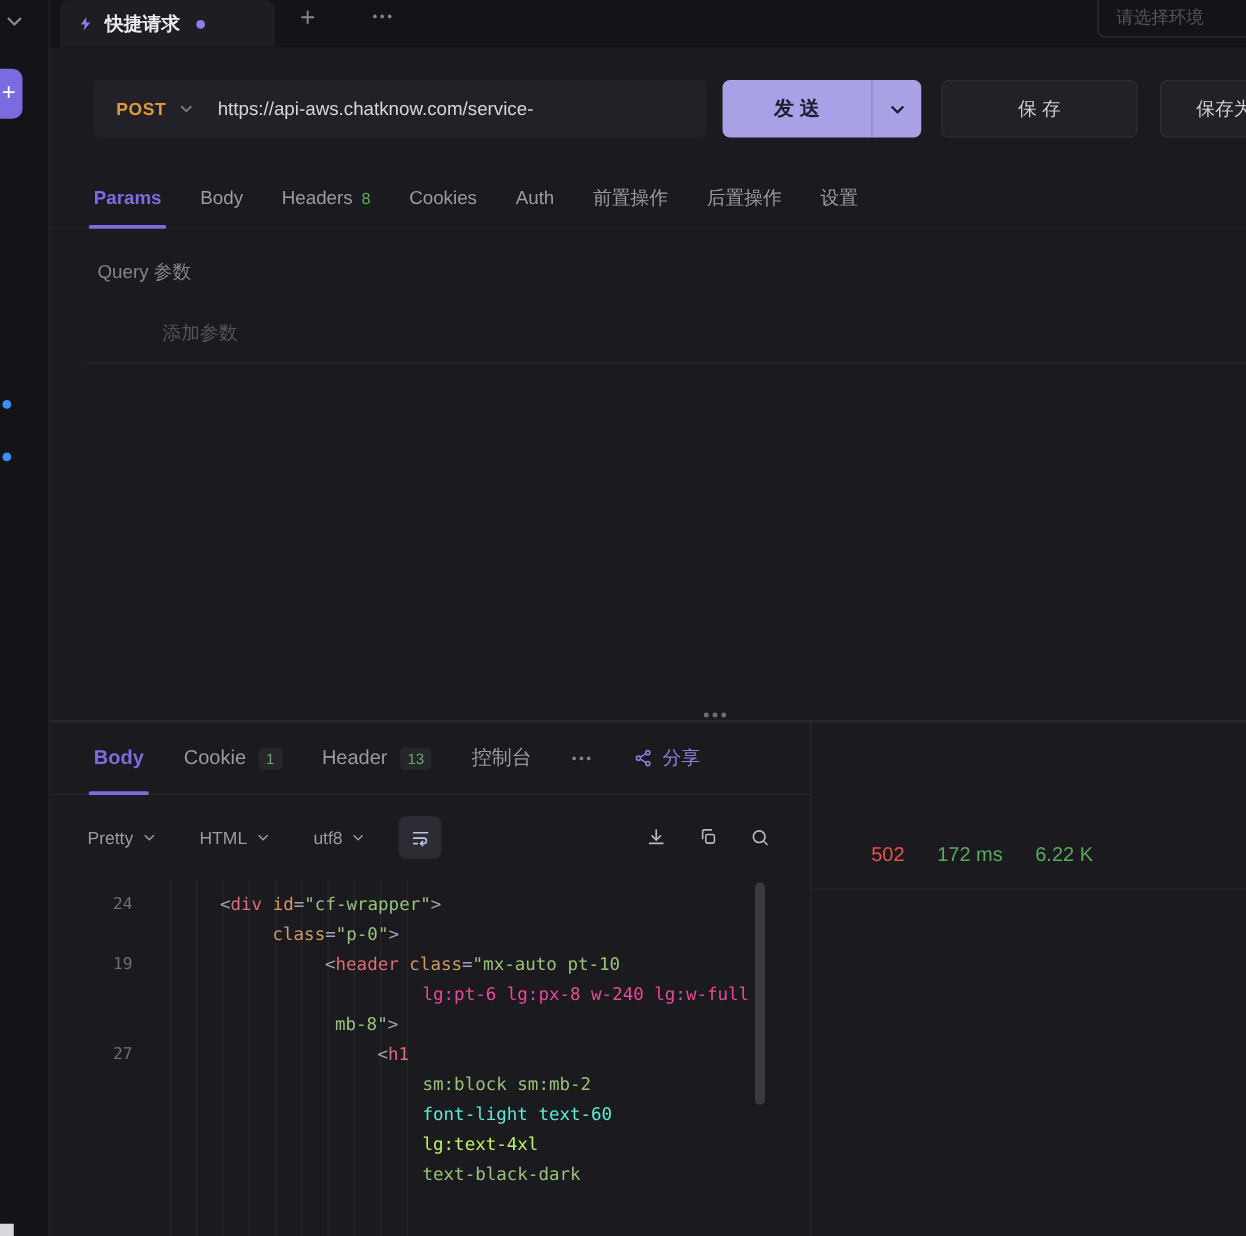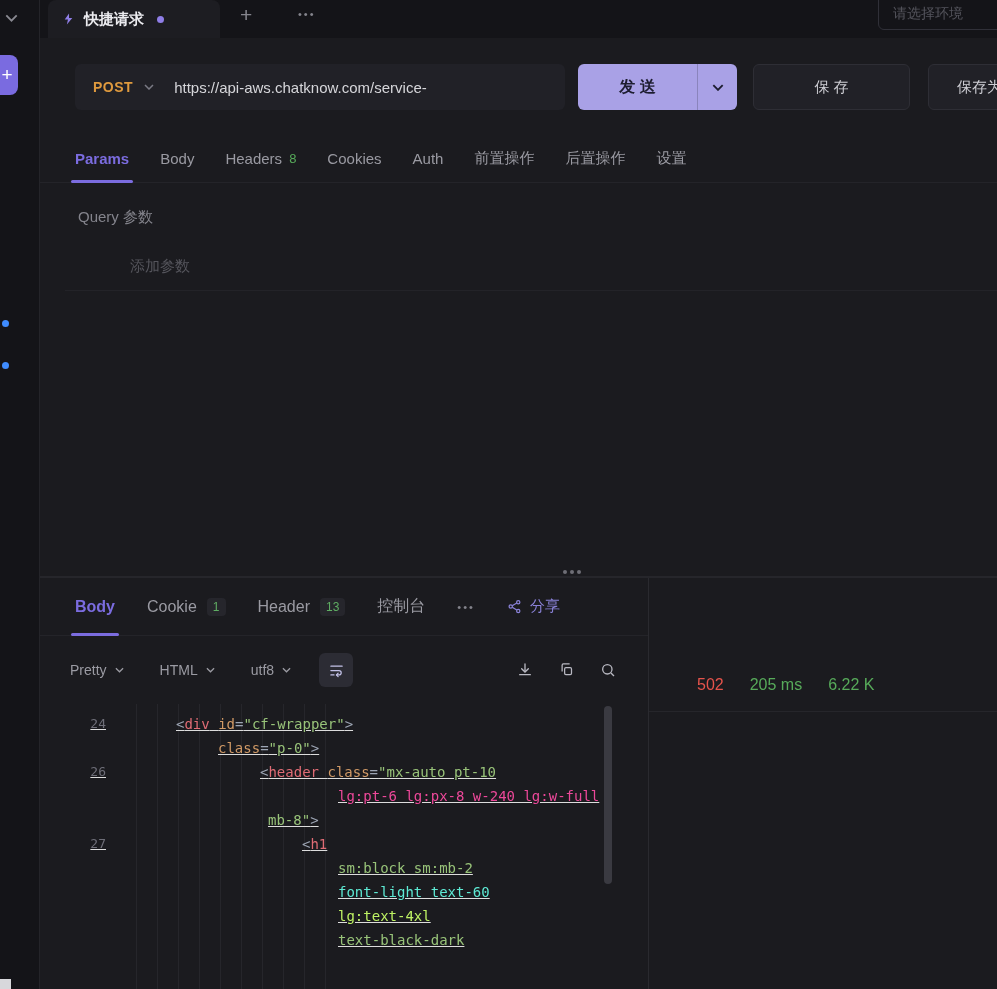--- a/index.html
+++ b/index.html
@@ -92,21 +92,21 @@
   .resp-toolbar { height:68px; display:flex; align-items:center; padding-left:30px; gap:36px; }
   .tool-select { display:flex; align-items:center; gap:8px; color:#9b9ba3; font-size:14px; cursor:pointer; }
   .wrap-btn { width:34px; height:34px; background:#2c2c34; border:none; border-radius:6px; display:flex;
     align-items:center; justify-content:center; margin-left:-8px; cursor:pointer; }
   .tool-icons { margin-left:auto; display:flex; gap:26px; padding-right:32px; color:#b9b9c2; }
   .tool-icons > span { cursor:pointer; display:flex; }
   
   .code-area { position:absolute; top:126px; left:0; right:0; bottom:0; overflow:hidden;
     font-family:"DejaVu Sans Mono",monospace; font-size:14px; line-height:24px; }
   .code-lines { position:relative; padding-top:8px; z-index:2; }
-  .code-row { display:flex;text-decoration:underline; }
+  .code-row { display:flex; }
   .gutter { flex:0 0 94px; text-align:right; padding-right:28px; color:#6e6e78; font-size:13px; }
   .code-text { white-space:pre; }
   .guides { position:absolute; top:0; bottom:0; left:0; right:0; z-index:1; }
   .guide { position:absolute; top:0; bottom:0; width:1px; background:#26262b; }
   .v-scrollbar { position:absolute; left:564px; top:2px; bottom:0; width:8px; z-index:3; cursor:pointer; }
   .thumb { width:8px; height:178px; background:#3a3a41; border-radius:4px; }
   
   .status-bar { position:absolute; top:80px; left:0; right:0; height:54px; border-bottom:1px solid #26262b;
     display:flex; align-items:center; padding-left:48px; gap:26px; font-size:16px; }
 </style>
@@ -315,21 +315,21 @@
           <div class="code-lines">
               <div class="code-row">
                 <span class="gutter">24</span>
                 <span class="code-text" style="padding-left: 42px;"><span style="color: rgb(157, 165, 180);">&lt;</span><span style="color: rgb(224, 108, 117);">div</span><span style="color: rgb(157, 165, 180);"> </span><span style="color: rgb(209, 154, 102);">id</span><span style="color: rgb(157, 165, 180);">=</span><span style="color: rgb(152, 195, 121);">"cf-wrapper"</span><span style="color: rgb(157, 165, 180);">&gt;</span></span>
               </div>
               <div class="code-row">
                 <span class="gutter"></span>
                 <span class="code-text" style="padding-left: 84px;"><span style="color: rgb(209, 154, 102);">class</span><span style="color: rgb(157, 165, 180);">=</span><span style="color: rgb(152, 195, 121);">"p-0"</span><span style="color: rgb(157, 165, 180);">&gt;</span></span>
               </div>
               <div class="code-row">
-                <span class="gutter">26</span>
+                <span class="gutter">19</span>
                 <span class="code-text" style="padding-left: 126px;"><span style="color: rgb(157, 165, 180);">&lt;</span><span style="color: rgb(224, 108, 117);">header</span><span style="color: rgb(157, 165, 180);"> </span><span style="color: rgb(209, 154, 102);">class</span><span style="color: rgb(157, 165, 180);">=</span><span style="color: rgb(152, 195, 121);">"mx-auto pt-10</span></span>
               </div>
               <div class="code-row">
                 <span class="gutter"></span>
                 <span class="code-text" style="padding-left: 204px;"><span style="color: #ec4899;">lg:pt-6 lg:px-8 w-240 lg:w-full</span></span>
               </div>
               <div class="code-row">
                 <span class="gutter"></span>
                 <span class="code-text" style="padding-left: 134px;"><span style="color: rgb(152, 195, 121);">mb-8"</span><span style="color: rgb(157, 165, 180);">&gt;</span></span>
               </div>
@@ -356,19 +356,19 @@
             </div>
           <div class="v-scrollbar">
               <div class="thumb"></div>
             </div>
         </div>
       </div>
 
       <div class="resp-right">
         <div class="status-bar">
           <span style="color: rgb(229, 83, 75);">502</span>
-          <span style="color: rgb(87, 171, 90);">205 ms</span>
+          <span style="color: rgb(87, 171, 90);">172 ms</span>
           <span style="color: rgb(87, 171, 90);">6.22 K</span>
         </div>
       </div>
     </section>
   </main>
 </div>
 
 </body></html>

